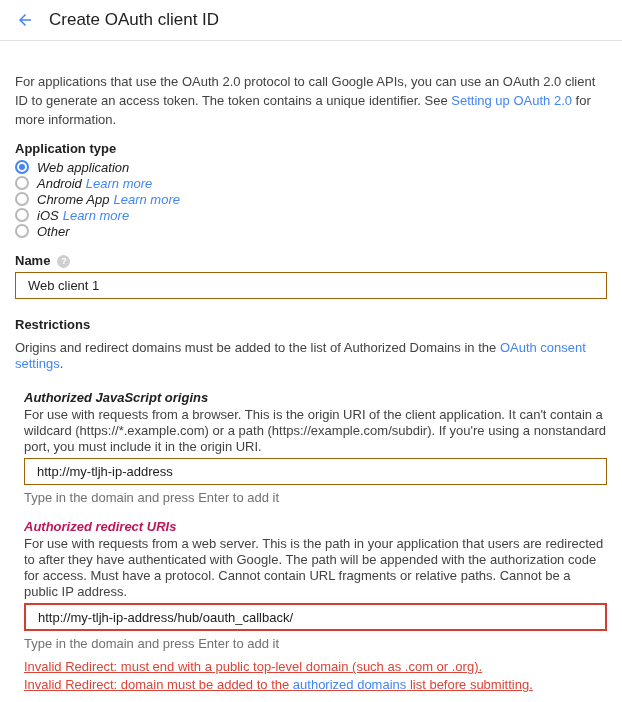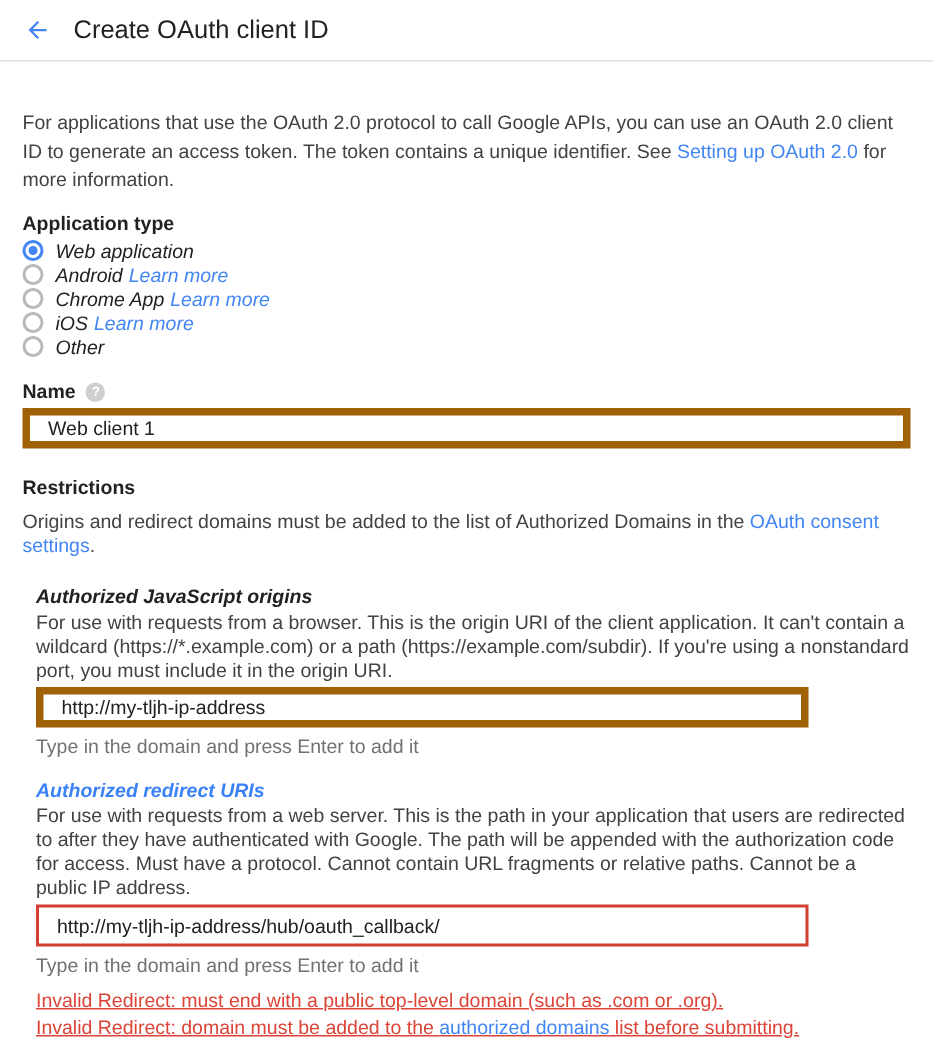--- a/index.html
+++ b/index.html
@@ -96,21 +96,21 @@
     font-size: 9px;
     font-weight: bold;
     margin-left: 7px;
     cursor: pointer;
   }
   input.text-field {
     display: block;
     margin-top: 3px;
     width: 592px;
     height: 27px;
-    border: 5px solid #a16207;
+    border: 1px solid #a16207;
     padding: 0 12px;
     font-family: "Liberation Sans", sans-serif;
     font-size: 13px;
     color: #212121;
     outline: none;
     background: #fff;
   }
 
   .restrictions-label { margin-top: 18px; }
   .restr-line1 { margin-top: 3px; line-height: 16px; }
@@ -118,27 +118,27 @@
 
   .subsection { margin-left: 9px; }
   .subsection-1 { margin-top: 18px; }
   .subsection-2 { margin-top: 13px; }
   .sub-title {
     font-weight: bold;
     color: #212121;
     line-height: 16px;
     font-style: italic;
   }
-  .sub-title.error-title { color: #3b82f6; }
+  .sub-title.error-title { color: #be185d; }
   .sub-desc {
     line-height: 16px;
     max-width: 583px;
     margin-top: 1px;
   }
-  .subsection input.text-field { width: 515px; }
+  .subsection input.text-field { width: 583px; }
   input.text-field.error {
     border: 2px solid #d23f31;
     height: 28px;
   }
   .helper-text {
     margin-top: 5px;
     color: #717171;
     line-height: 16px;
   }
 

